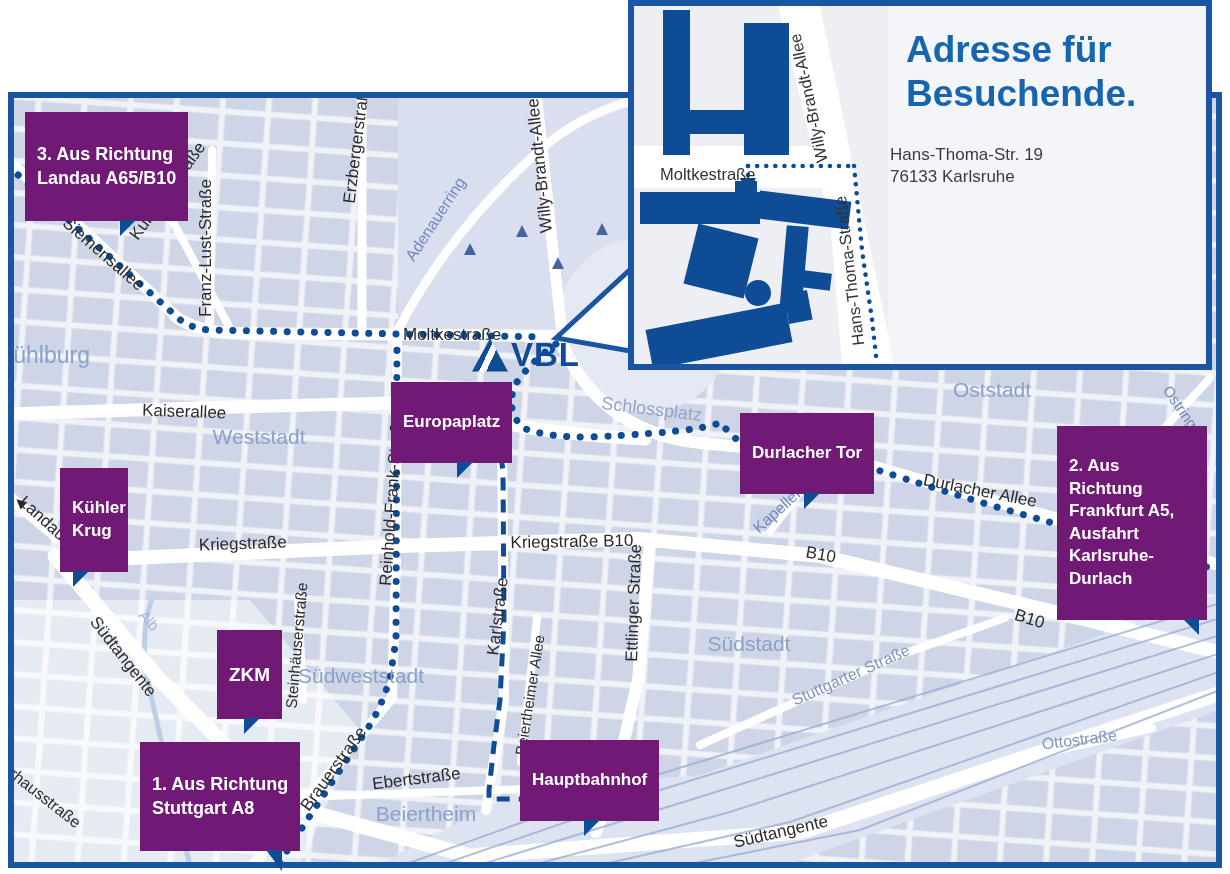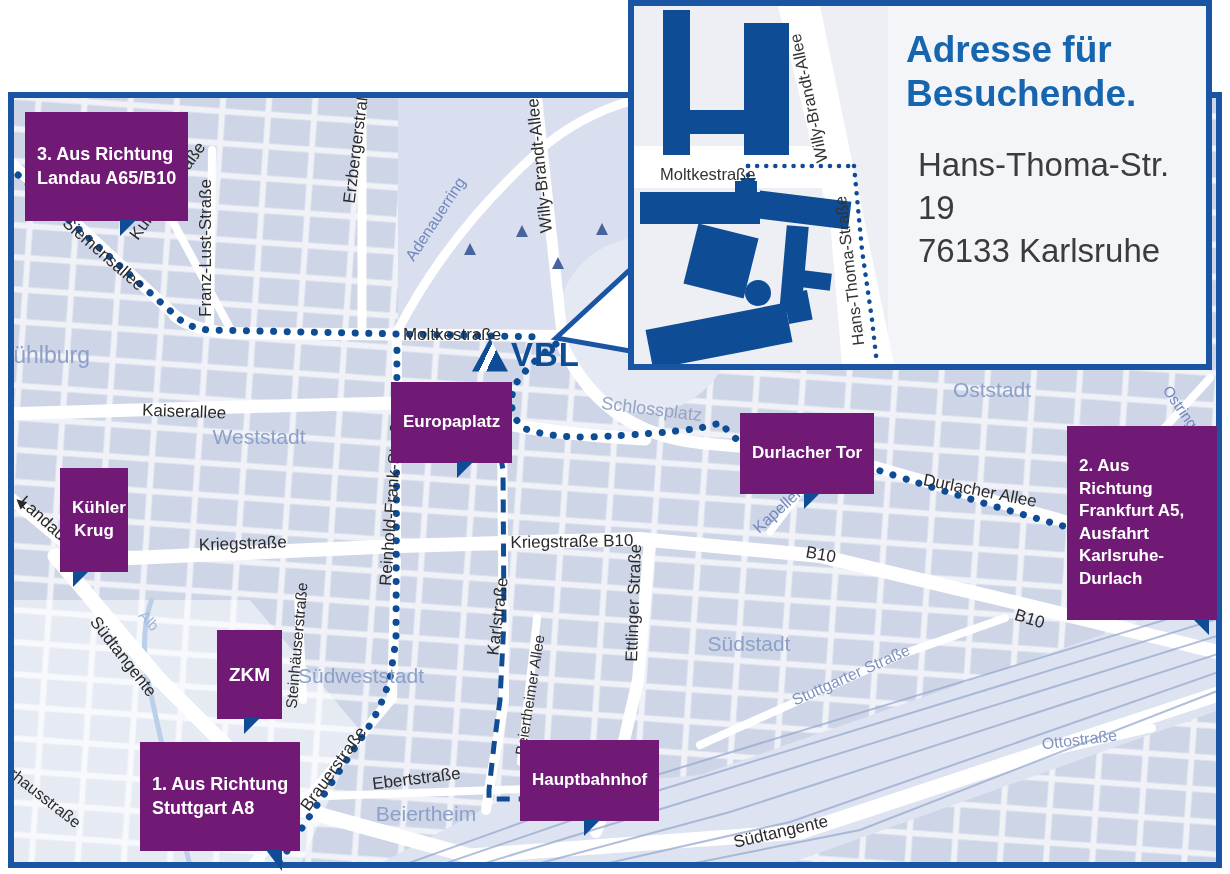--- a/index.html
+++ b/index.html
@@ -5,29 +5,29 @@
   html,body{margin:0;padding:0;background:#fff;}
   body{width:1230px;height:874px;overflow:hidden;font-family:"Liberation Sans",sans-serif;position:relative;}
   #stage{position:absolute;left:0;top:0;width:1230px;height:874px;}
   #mapframe{position:absolute;left:8px;top:92px;width:1214px;height:776px;border:6px solid #1a55a3;box-sizing:border-box;z-index:2;pointer-events:none;}
   #mapsvg{position:absolute;left:0;top:0;z-index:1;}
   .co{position:absolute;background:#701a75;color:#fff;font-weight:bold;font-size:17px;line-height:1.32;padding:7px 12px;white-space:pre-line;z-index:5;}
   .co .tail{position:absolute;width:0;height:0;bottom:-15px;}
   .tail.dl{border-top:16px solid #0e4c96;border-right:16px solid transparent;}
   .tail.dr{border-top:16px solid #0e4c96;border-left:16px solid transparent;}
   .tail.big{bottom:-20px;border-top-width:21px;}
-  .co.center{text-align:center;}
+  .co.center{text-align:left;}
   #vbl-logo{position:absolute;left:472px;top:336px;z-index:4;display:flex;align-items:center;gap:3px;}
   #vbl-tri{width:36px;height:33px;clip-path:polygon(50% 0,100% 100%,0 100%);
     background:linear-gradient(115deg,#0e4c96 43%,#fff 43%,#fff 57%,#0e4c96 57%);}
   #vbl-txt{color:#0e4c96;font-size:33px;font-weight:bold;letter-spacing:1px;}
   #inset{position:absolute;left:628px;top:0;width:584px;height:370px;border:6px solid #1a55a3;
     box-sizing:border-box;background:#eef0f6;z-index:6;overflow:hidden;}
   #inset-title{position:absolute;left:272px;top:22px;width:300px;color:#1565af;font-size:37px;font-weight:bold;line-height:1.18;}
-  #inset-address{position:absolute;left:284px;top:138px;color:#3c3c3c;font-size:33px;line-height:1.3;}
+  #inset-address{position:absolute;left:256px;top:138px;color:#3c3c3c;font-size:17px;line-height:1.3;}
   #inset svg{position:absolute;left:0;top:0;}
   .nosel{user-select:none;}
 </style>
 </head>
 <body>
 
 <div id="stage">
 
   <svg id="mapsvg" width="1230" height="874" viewBox="0 0 1230 874">
     <defs>
@@ -172,21 +172,21 @@
   <div class="co" style="left:391px;top:382px;">
     <span>Europaplatz</span>
     <i class="tail dl" style="left:66px;"></i>
   </div>
 
   <div class="co" style="left:740px;top:413px;">
     <span>Durlacher Tor</span>
     <i class="tail dl" style="left:64px;"></i>
   </div>
 
-  <div class="co" style="left:1057px;top:426px;width:150px;box-sizing:border-box;margin-left:10px;">
+  <div class="co" style="left:1057px;top:426px;width:150px;box-sizing:border-box;">
     <span>2. Aus Richtung
 Frankfurt A5,
 Ausfahrt
 Karlsruhe-Durlach</span>
     <i class="tail dr" style="right:8px;"></i>
   </div>
 
   <div class="co center" style="left:60px;top:468px;width:68px;box-sizing:border-box;">
     <span>Kühler
 Krug</span>

